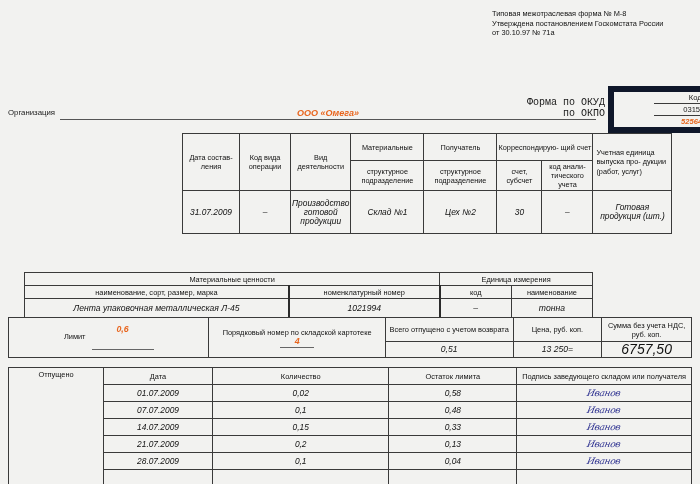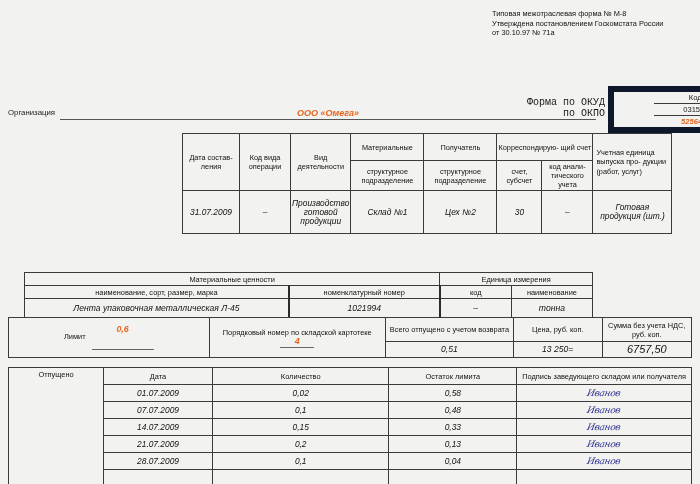--- a/index.html
+++ b/index.html
@@ -296,21 +296,21 @@
         <span>Порядковый номер по складской картотеке</span>
         <span class="ord-underline hand">4</span>
       </td>
       <td style="width:128px; height:21px;" class="thick">Всего отпущено с учетом возврата</td>
       <td style="width:88px;">Цена, руб. коп.</td>
       <td style="width:88px;margin-left:42px;">Сумма без учета НДС, руб. коп.</td>
     </tr>
     <tr>
       <td class="hand thick" style="height:13px; font-size:8.6px;">0,51</td>
       <td class="hand" style="font-size:8.6px;">13 250=</td>
-      <td class="hand" style="font-size:11px;">6757,50</td>
+      <td class="hand" style="font-size:14px;">6757,50</td>
     </tr>
   </tbody>
     </table>
 
   <table class="t" id="rel-table">
     <tbody>
         <tr>
       <td rowspan="8" style="width:94px; vertical-align:top; padding-top:2px;" class="lbl-otpuscheno">Отпущено</td>
       <td style="width:108px;">Дата</td>
       <td style="width:178px;" class="thick">Количество</td>

